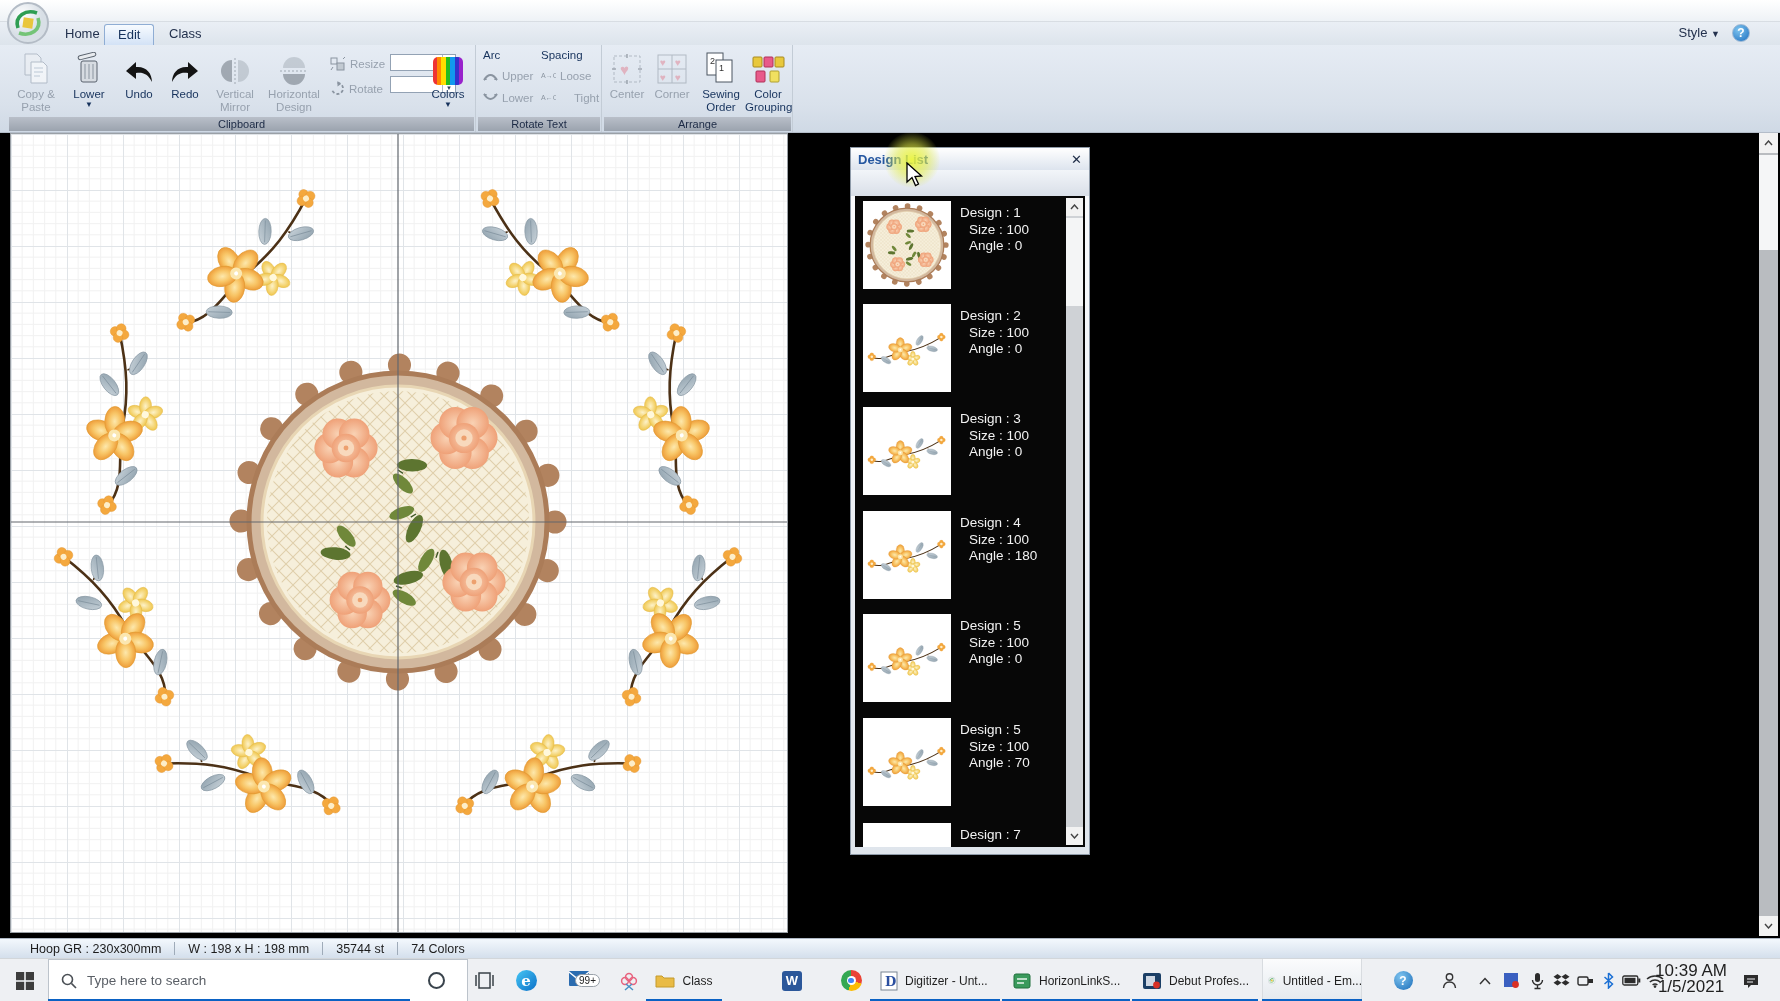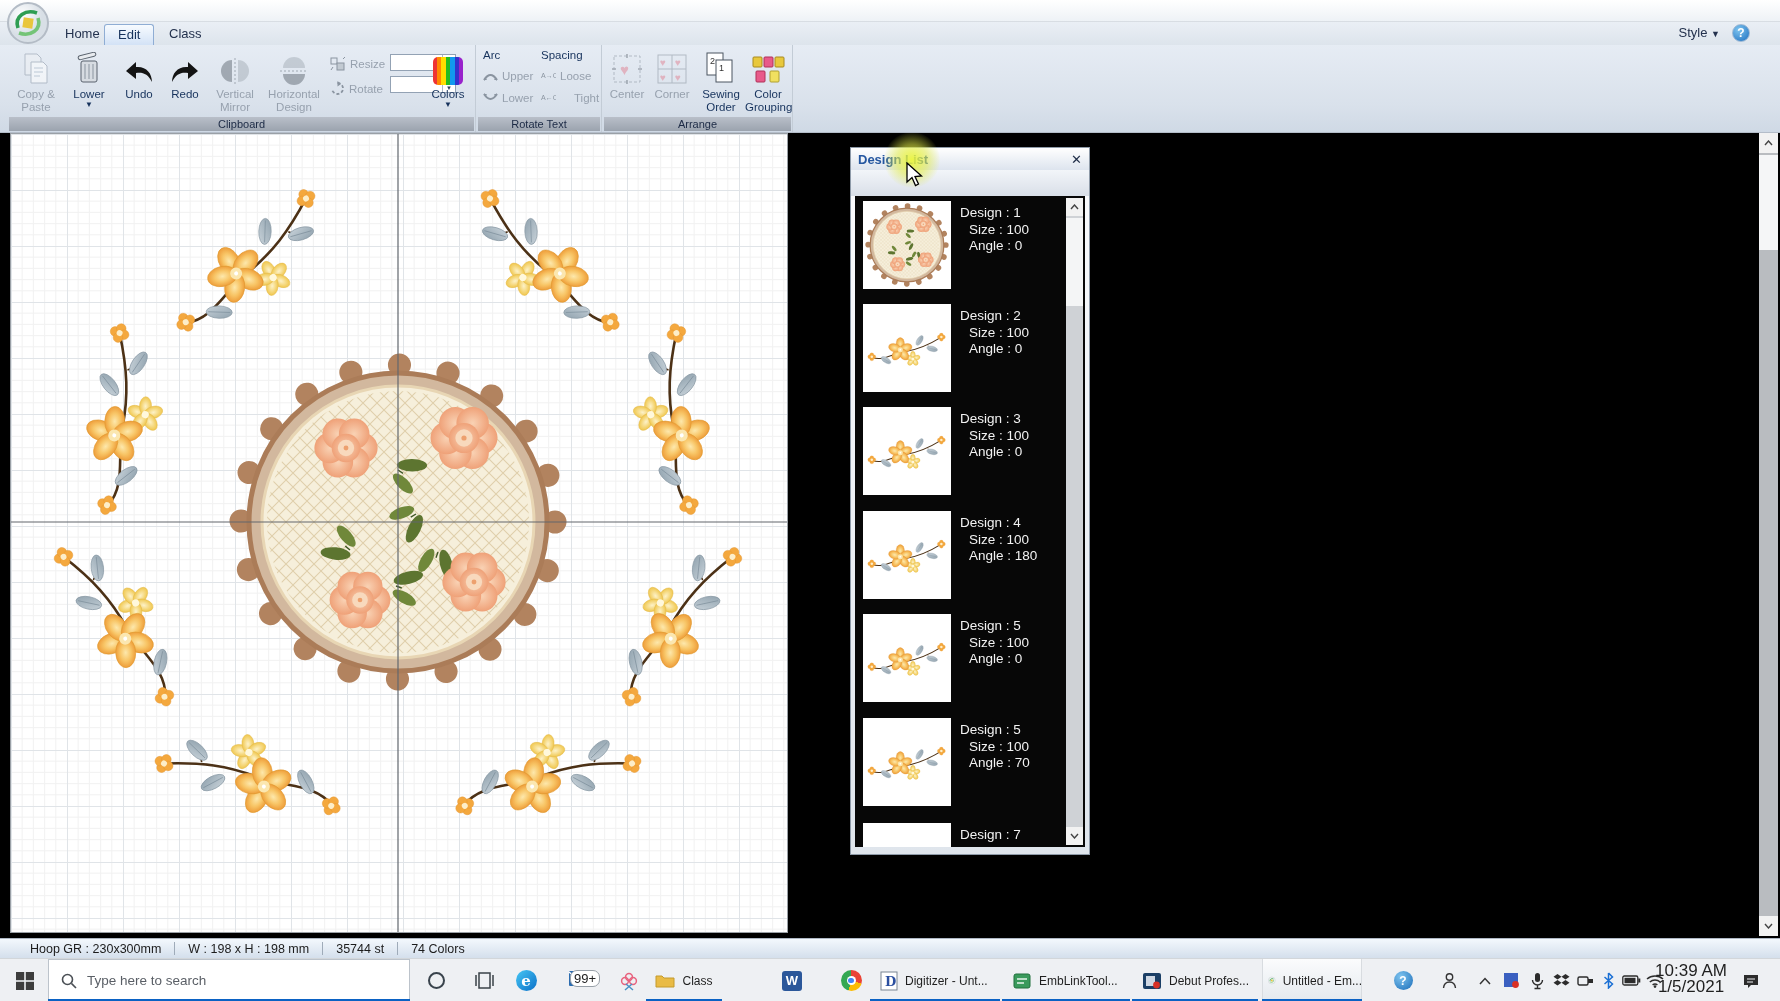--- a/index.html
+++ b/index.html
@@ -92,32 +92,32 @@
     background:linear-gradient(#f3f8fd,#d4dfec); border-top:1px solid #aeb8c4; display:flex; align-items:center;
     font-size:12.5px; color:#1c1c1c; z-index:22; }
   .st-seg { padding:0 13px; }
   .st-sep { width:1px; height:13px; background:#9fabb9; }
   #statusbar .st-seg:first-child { padding-left:30px; }
 
   
   #taskbar { position:absolute; left:0; top:958px; width:1780px; height:43px; background:#eef0f3;
     border-top:1px solid #d2d6da; z-index:40; }
   .tb { position:absolute; top:0; height:43px; display:flex; align-items:center; justify-content:center; }
-  #tb-search { left:48px; width:362px; background:#fff; border:1px solid #bcc3cb; justify-content:flex-start;
+  #tb-search { left:48px; width:420px; background:#fff; border:1px solid #bcc3cb; justify-content:flex-start;
     gap:10px; padding-left:12px; }
   #tb-search-text { font-size:13.5px; color:#5a5f66; }
   .tb-app-label { font-size:12px; color:#1f1f1f; margin-left:7px; white-space:nowrap; }
   .underline { position:absolute; bottom:0; height:2.5px; background:#0b62c4; }
   .active-app { position:absolute; top:0; height:43px; background:linear-gradient(#fbfcfd,#e4e9ee);
     border-left:1px solid #d8dce0; border-right:1px solid #d8dce0; }
   #tray-clock { position:absolute; right:52px; top:4px; width:74px; text-align:center; font-size:17px;
     color:#1f1f1f; line-height:16px; }
   .tray-ic { position:absolute; top:0; height:43px; display:flex; align-items:center; justify-content:center; width:22px; }
   .badge { position:absolute; right:-10px; bottom:4px; background:#fff; border:1px solid #98a0a8;
-    border-radius:7px; font-size:13px; padding:0 3px; color:#222; }
+    border-radius:7px; font-size:10px; padding:0 3px; color:#222; }
 </style>
 </head>
 <body>
 
 <div id="titlebar"></div>
 
 <div id="applogo-btn">
   <svg width="44" height="44" viewBox="-22 -22 44 44">
     <defs>
       <radialGradient id="gLogo" cx="35%" cy="30%">
@@ -723,21 +723,21 @@
       </svg>
     <span class="tb-app-label">Digitizer - Unt...</span>
   </div>
   <div class="underline" style="left:870px; width:130px;"></div>
 
   <div class="tb" style="left:1004px; width:126px; justify-content:flex-start; padding-left:8px;">
     <svg width="20" height="20">
       <rect x="2" y="3" width="16" height="14" rx="2" fill="#3a9a5c" stroke="#20703c"></rect>
       <path d="M5 8 h10 M5 12 h7" stroke="#e8f5ec" stroke-width="1.6"></path>
       </svg>
-    <span class="tb-app-label">EmbLinkTool...</span>
+    <span class="tb-app-label">HorizonLinkS...</span>
   </div>
   <div class="underline" style="left:1002px; width:128px;"></div>
 
   <div class="tb" style="left:1134px; width:124px; justify-content:flex-start; padding-left:8px;">
     <svg width="20" height="20">
       <rect x="1" y="2" width="18" height="16" rx="2" fill="#1b3f66"></rect>
       <rect x="4" y="5" width="9" height="10" fill="#cfd8e4"></rect>
       <circle cx="14.5" cy="14" r="3.4" fill="#d93025"></circle>
       </svg>
     <span class="tb-app-label">Debut Profes...</span>

